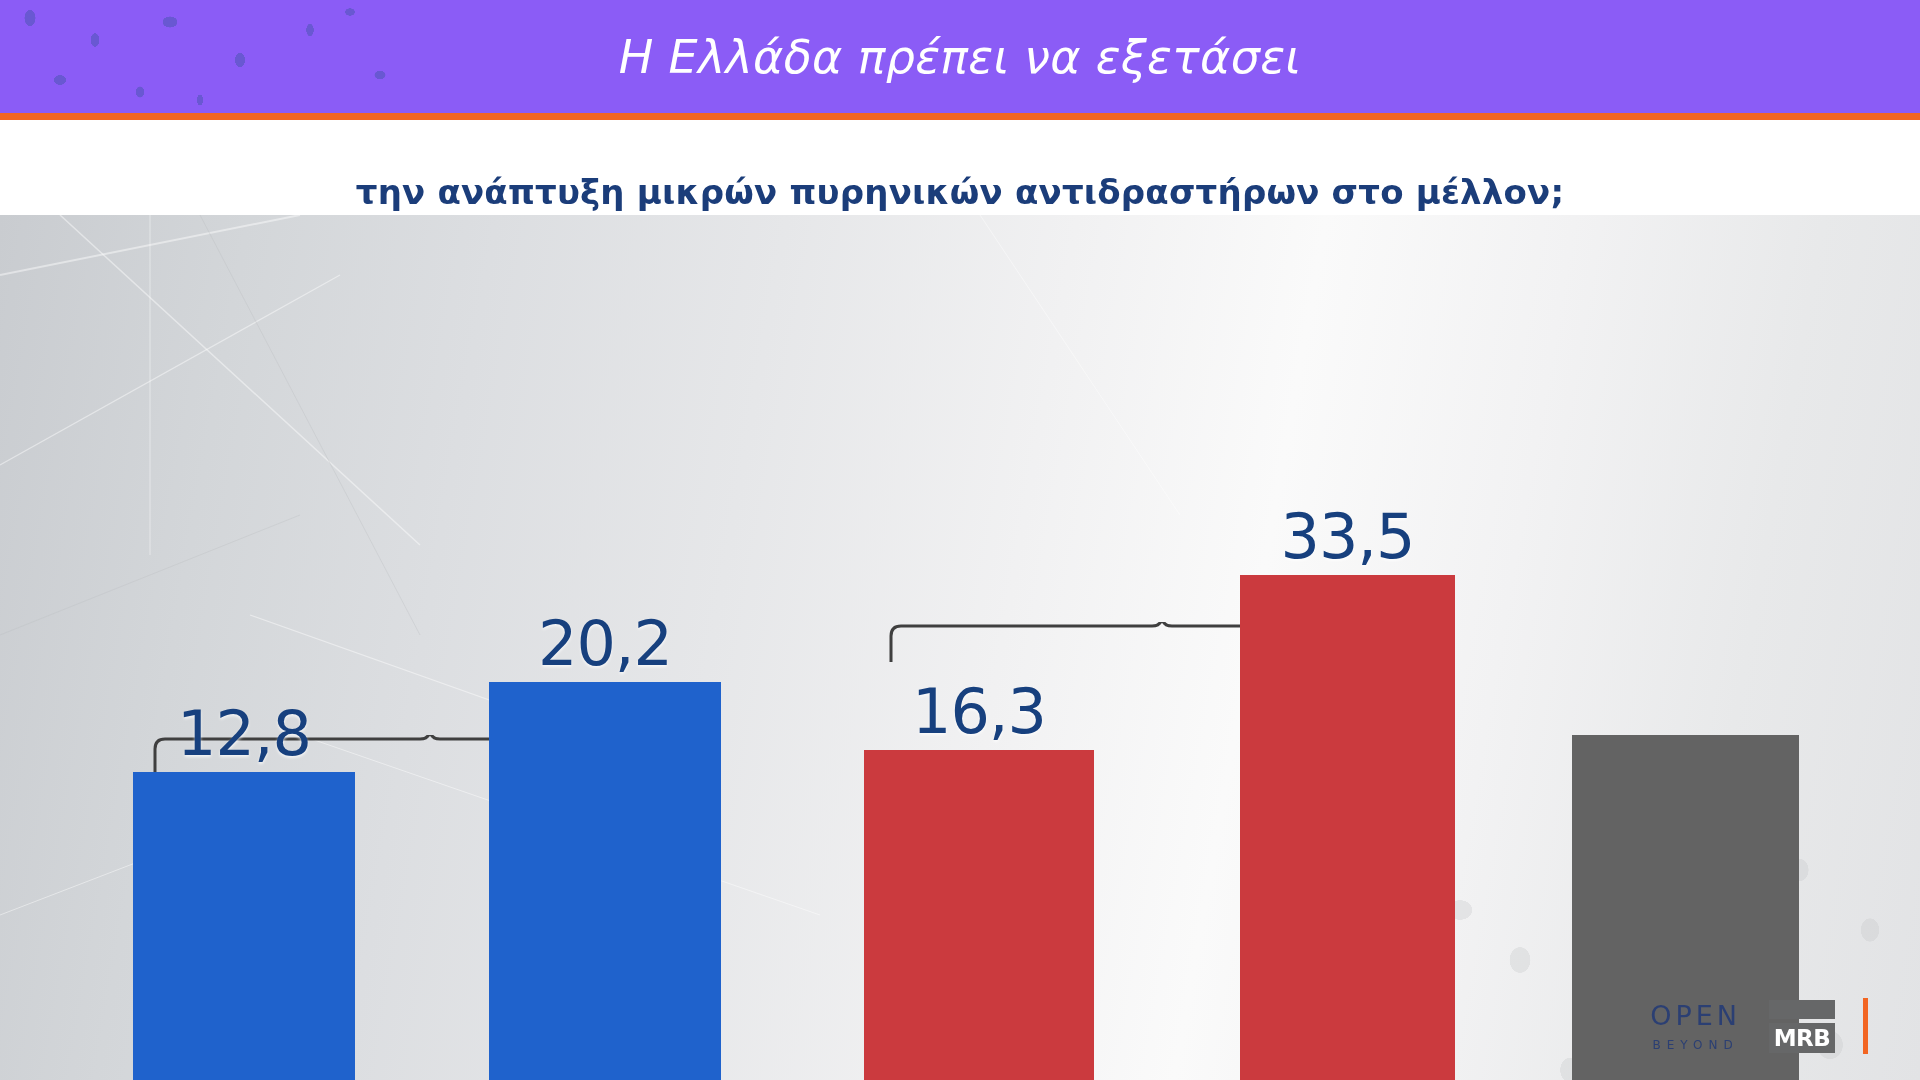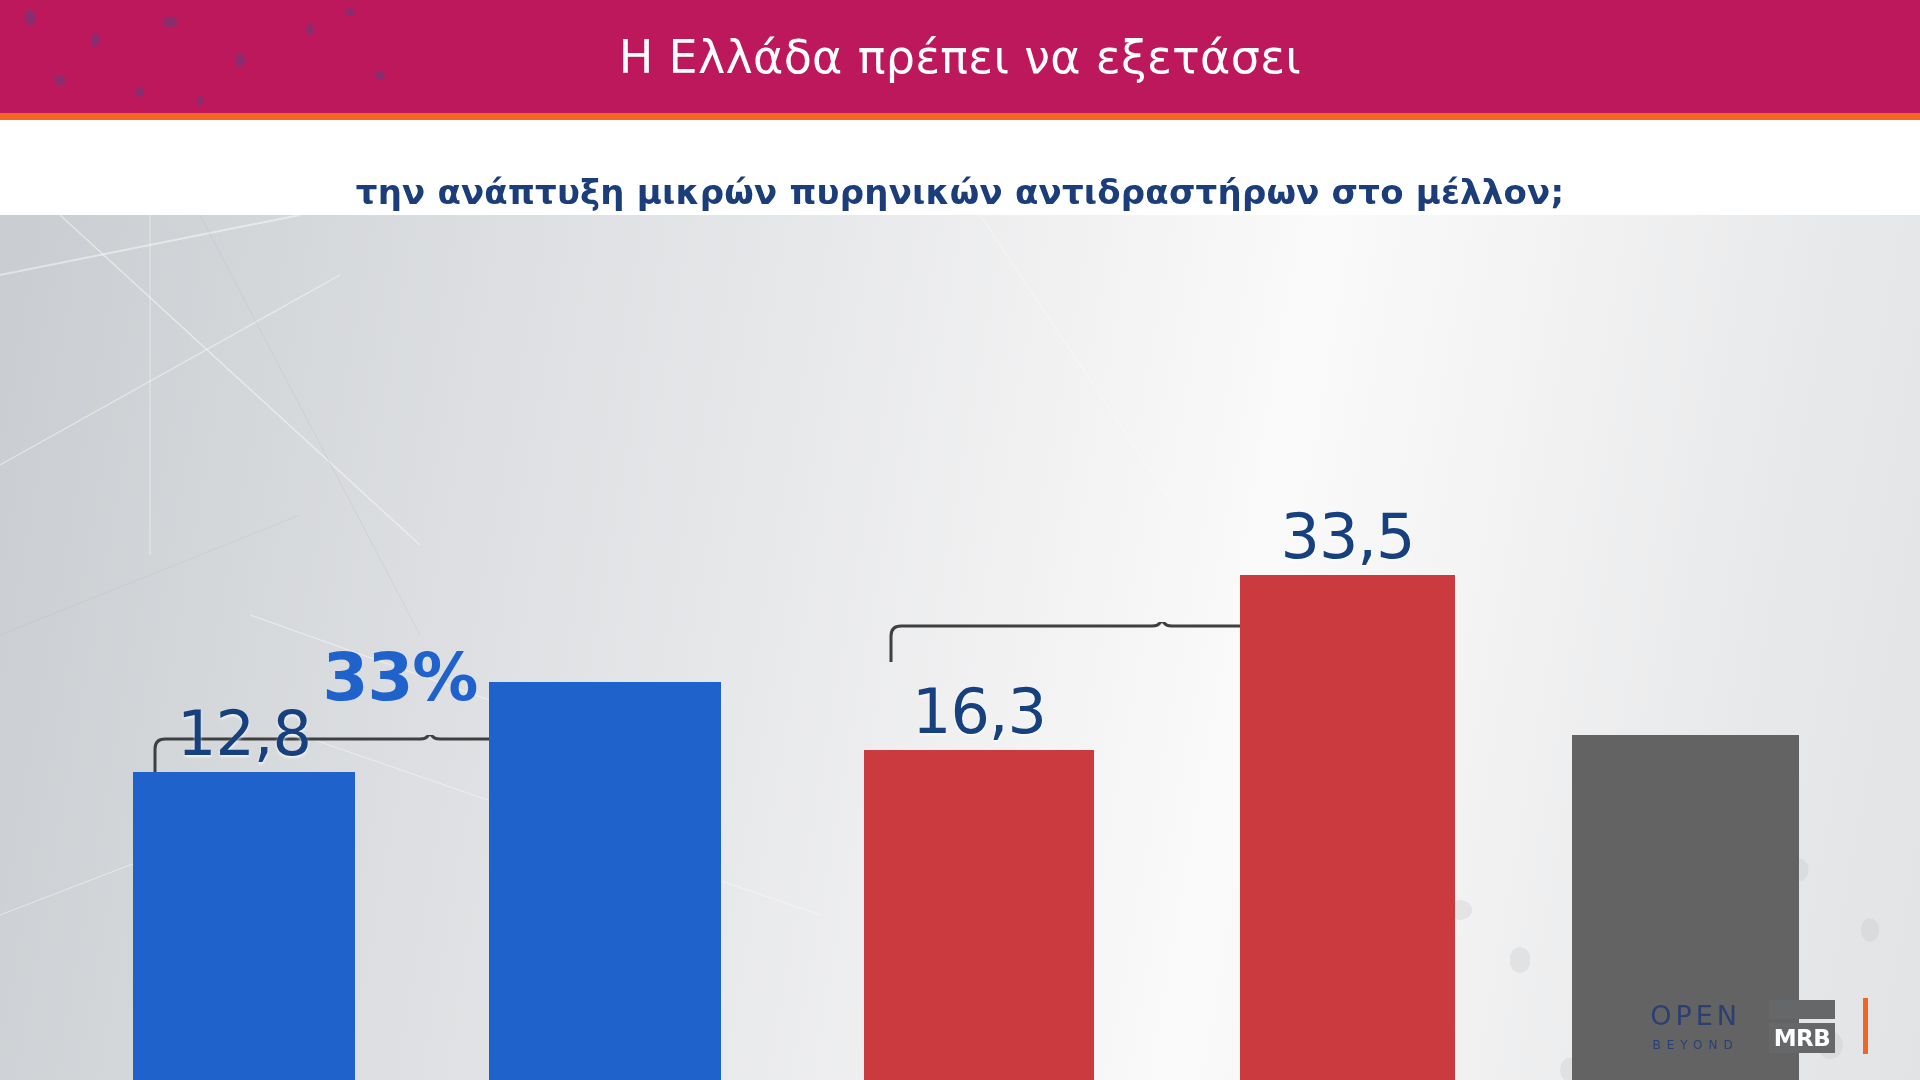--- a/index.html
+++ b/index.html
@@ -7,22 +7,23 @@
   body {
     font-family: "DejaVu Sans", "Liberation Sans", sans-serif;
     background:#ffffff;
     overflow:hidden;
     position:relative;
   }
 
   
   .header {
     position:absolute; left:0; top:0; width:1920px; height:113px;
-    background:#be185d;
+    background:#8b5cf6;
     overflow:hidden;
+    font-style:italic;
   }
   .header-texture {
     position:absolute; left:0; top:0; width:420px; height:113px;
     opacity:.35;
     background-image:
       radial-gradient(ellipse 9px 13px at 30px 18px, #2d5190 60%, transparent 62%),
       radial-gradient(ellipse 7px 11px at 95px 40px, #2d5190 60%, transparent 62%),
       radial-gradient(ellipse 12px 9px at 170px 22px, #2d5190 60%, transparent 62%),
       radial-gradient(ellipse 8px 12px at 240px 60px, #2d5190 60%, transparent 62%),
       radial-gradient(ellipse 6px 10px at 310px 30px, #2d5190 60%, transparent 62%),
@@ -174,40 +175,40 @@
       <path d="M 980 0 L 1180 300" stroke-width="1"></path>
     </g>
     <g stroke="#b9bcc0" stroke-opacity="0.35" fill="none">
       <path d="M 200 0 L 420 420" stroke-width="1"></path>
       <path d="M 0 420 L 300 300" stroke-width="1"></path>
     </g>
   </svg>
 
   <div class="chart-texture"></div>
 
-  <div class="group-pct" style="left:250px; top:430px; width:300px; color:#1F62CC;">33%</div>
   <div class="bracket" style="left:152px; top:520px;">
     <svg width="556" height="40" viewBox="0 0 556 40">
       <path d="M 3 40 L 3 14 Q 3 4 13 4 L 268 4 Q 278 4 278 -6 Q 278 4 288 4 L 543 4 Q 553 4 553 14 L 553 40" fill="none" stroke="#3f3f3f" stroke-width="3" stroke-linecap="round"></path>
     </svg>
   </div>
 
   <div class="bracket" style="left:888px; top:407px;">
     <svg width="548" height="40" viewBox="0 0 548 40">
       <path d="M 3 40 L 3 14 Q 3 4 13 4 L 264 4 Q 274 4 274 -6 Q 274 4 284 4 L 535 4 Q 545 4 545 14 L 545 40" fill="none" stroke="#3f3f3f" stroke-width="3" stroke-linecap="round"></path>
     </svg>
   </div>
 
   <div class="bar-col" style="left:133px; width:222px; height:842px;">
     <div class="bar-value" style="bottom:315px;">12,8</div>
     <div class="bar-rect" style="height:308px; background:#1F62CC;"></div>
 
   </div>
 
   <div class="bar-col" style="left:489px; width:232px; height:842px;">
+    <div class="bar-value" style="bottom:405px;">20,2</div>
     <div class="bar-rect" style="height:398px; background:#1F62CC;"></div>
 
   </div>
 
   <div class="bar-col" style="left:864px; width:230px; height:842px;">
     <div class="bar-value" style="bottom:337px;">16,3</div>
     <div class="bar-rect" style="height:330px; background:#CB3A3E;"></div>
 
   </div>
 

